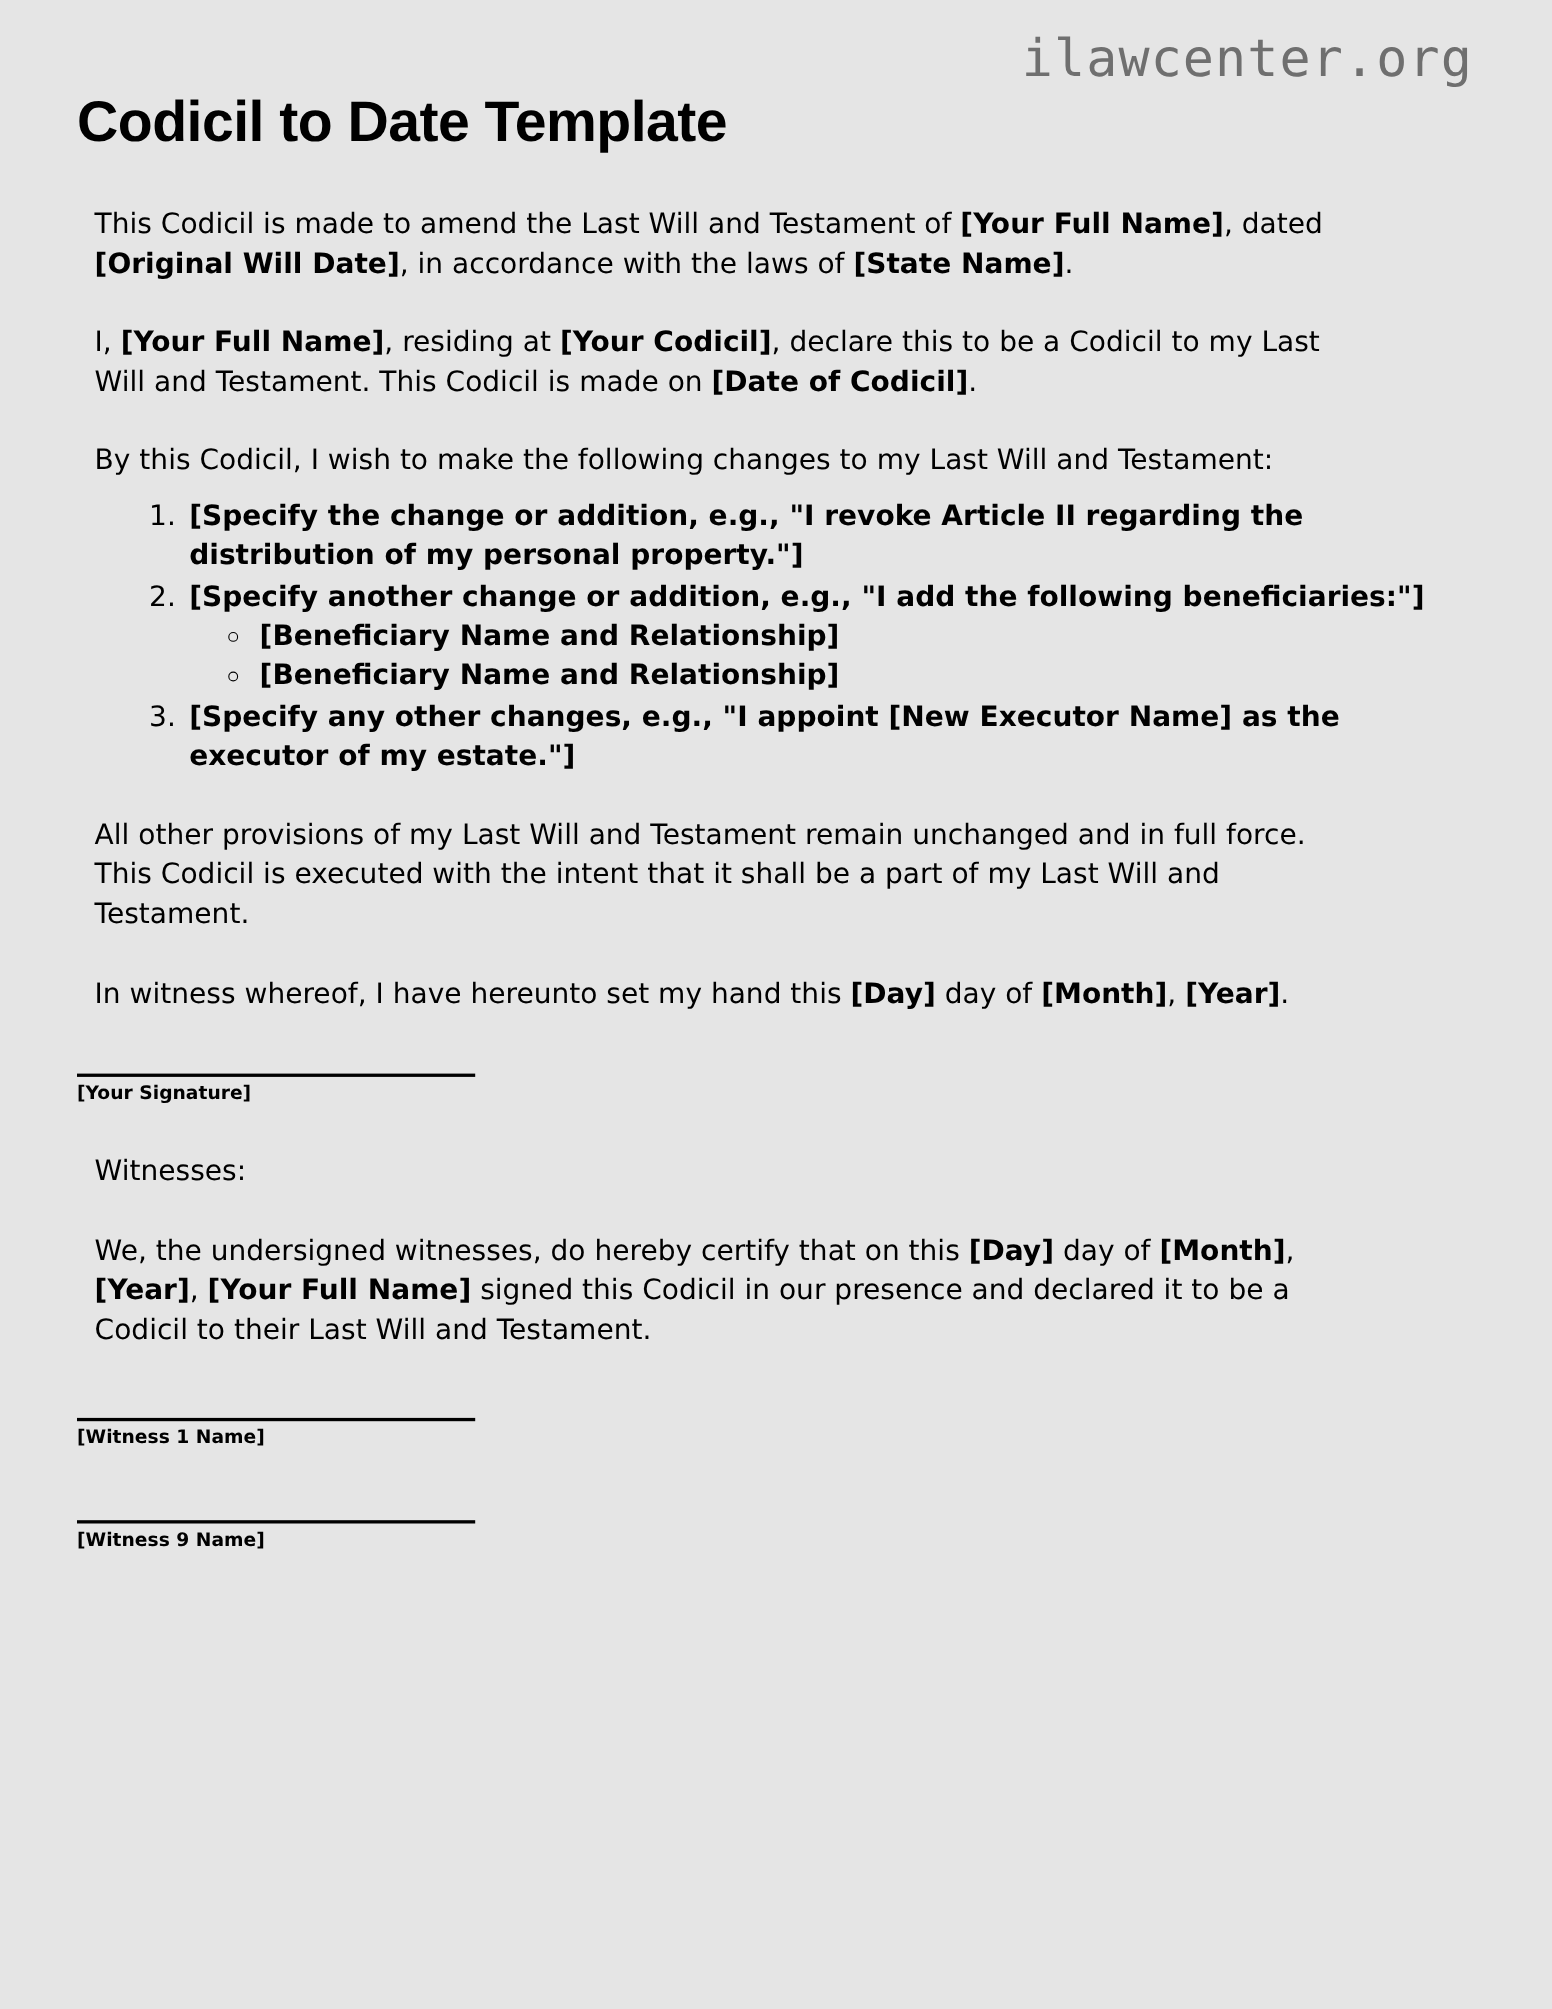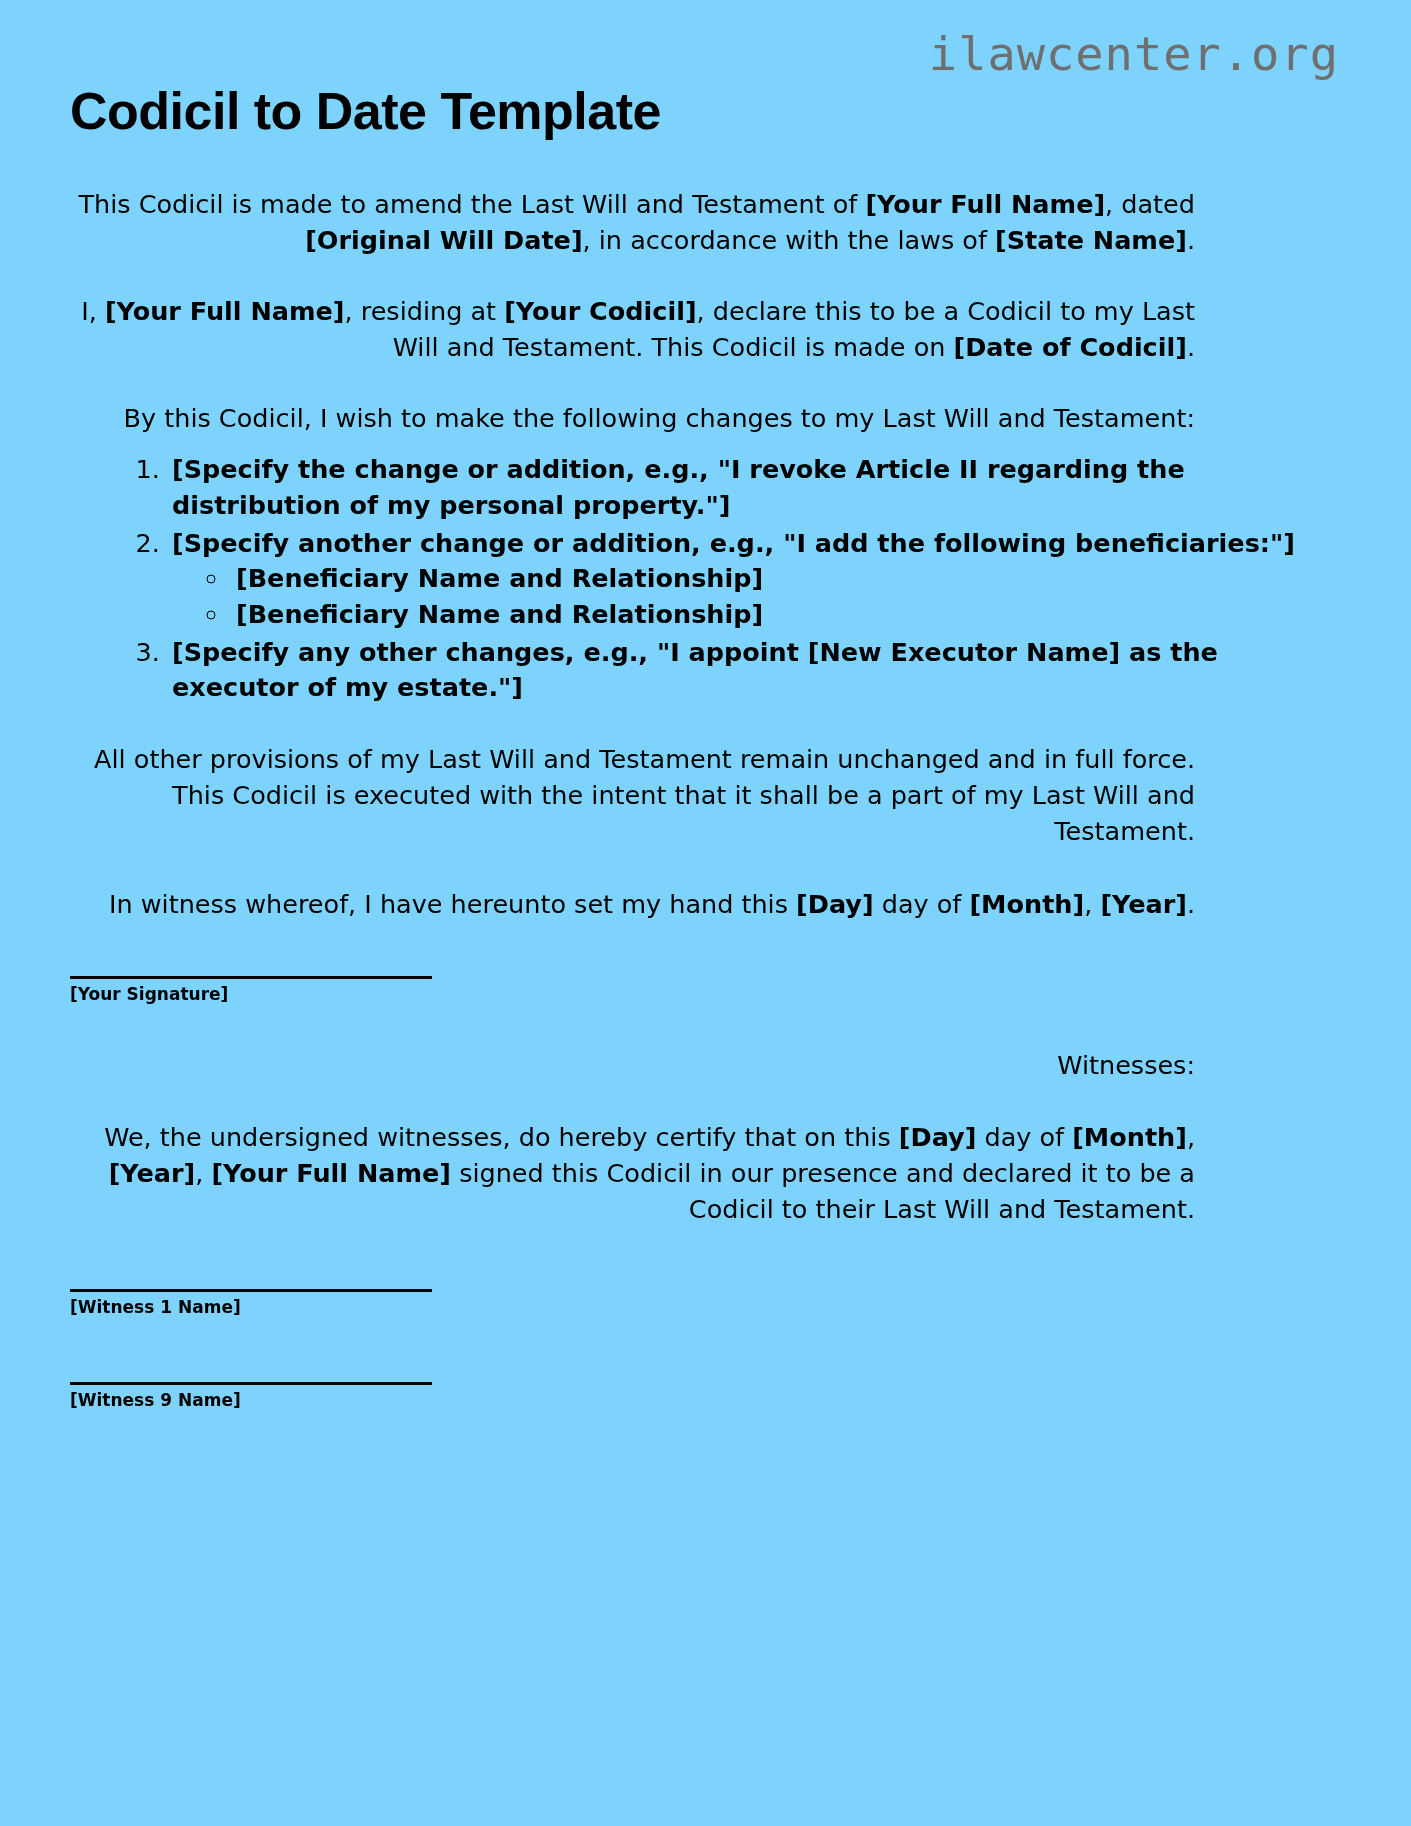--- a/index.html
+++ b/index.html
@@ -16,21 +16,21 @@
     color: #000000;
     overflow: hidden;
   }
 
   .page {
     position: relative;
     width: 1411px;
     height: 1826px;
     box-sizing: border-box;
     padding: 0 70px;
-    background: #7dd3fc;
+    background: #e5e5e5;
   }
 
   
   .watermark {
     position: absolute;
     top: 30px;
     right: 72px;
     font-family: "DejaVu Sans Mono", "Liberation Mono", monospace;
     font-size: 47px;
     letter-spacing: 1px;
@@ -50,23 +50,22 @@
     letter-spacing: -0.5px;
     color: #000;
   }
 
   
   .para {
     font-family: "DejaVu Sans", sans-serif;
     font-size: 25.5px;
     line-height: 1.42;
     color: #000;
-    margin: 0;
+    margin: 16px;
     max-width: 1125px;
-    text-align: right;
   }
   .para b, .para strong { font-weight: bold; }
 
   .p-intro   { margin-top: 46px; }
   .p-declare { margin-top: 34px; }
   .p-bythis  { margin-top: 35px; }
   .p-allother{ margin-top: 35px; }
   .p-inwitness { margin-top: 36px; }
   .p-witnesses-label { margin-top: 40px; }
   .p-weundersigned { margin-top: 36px; }

